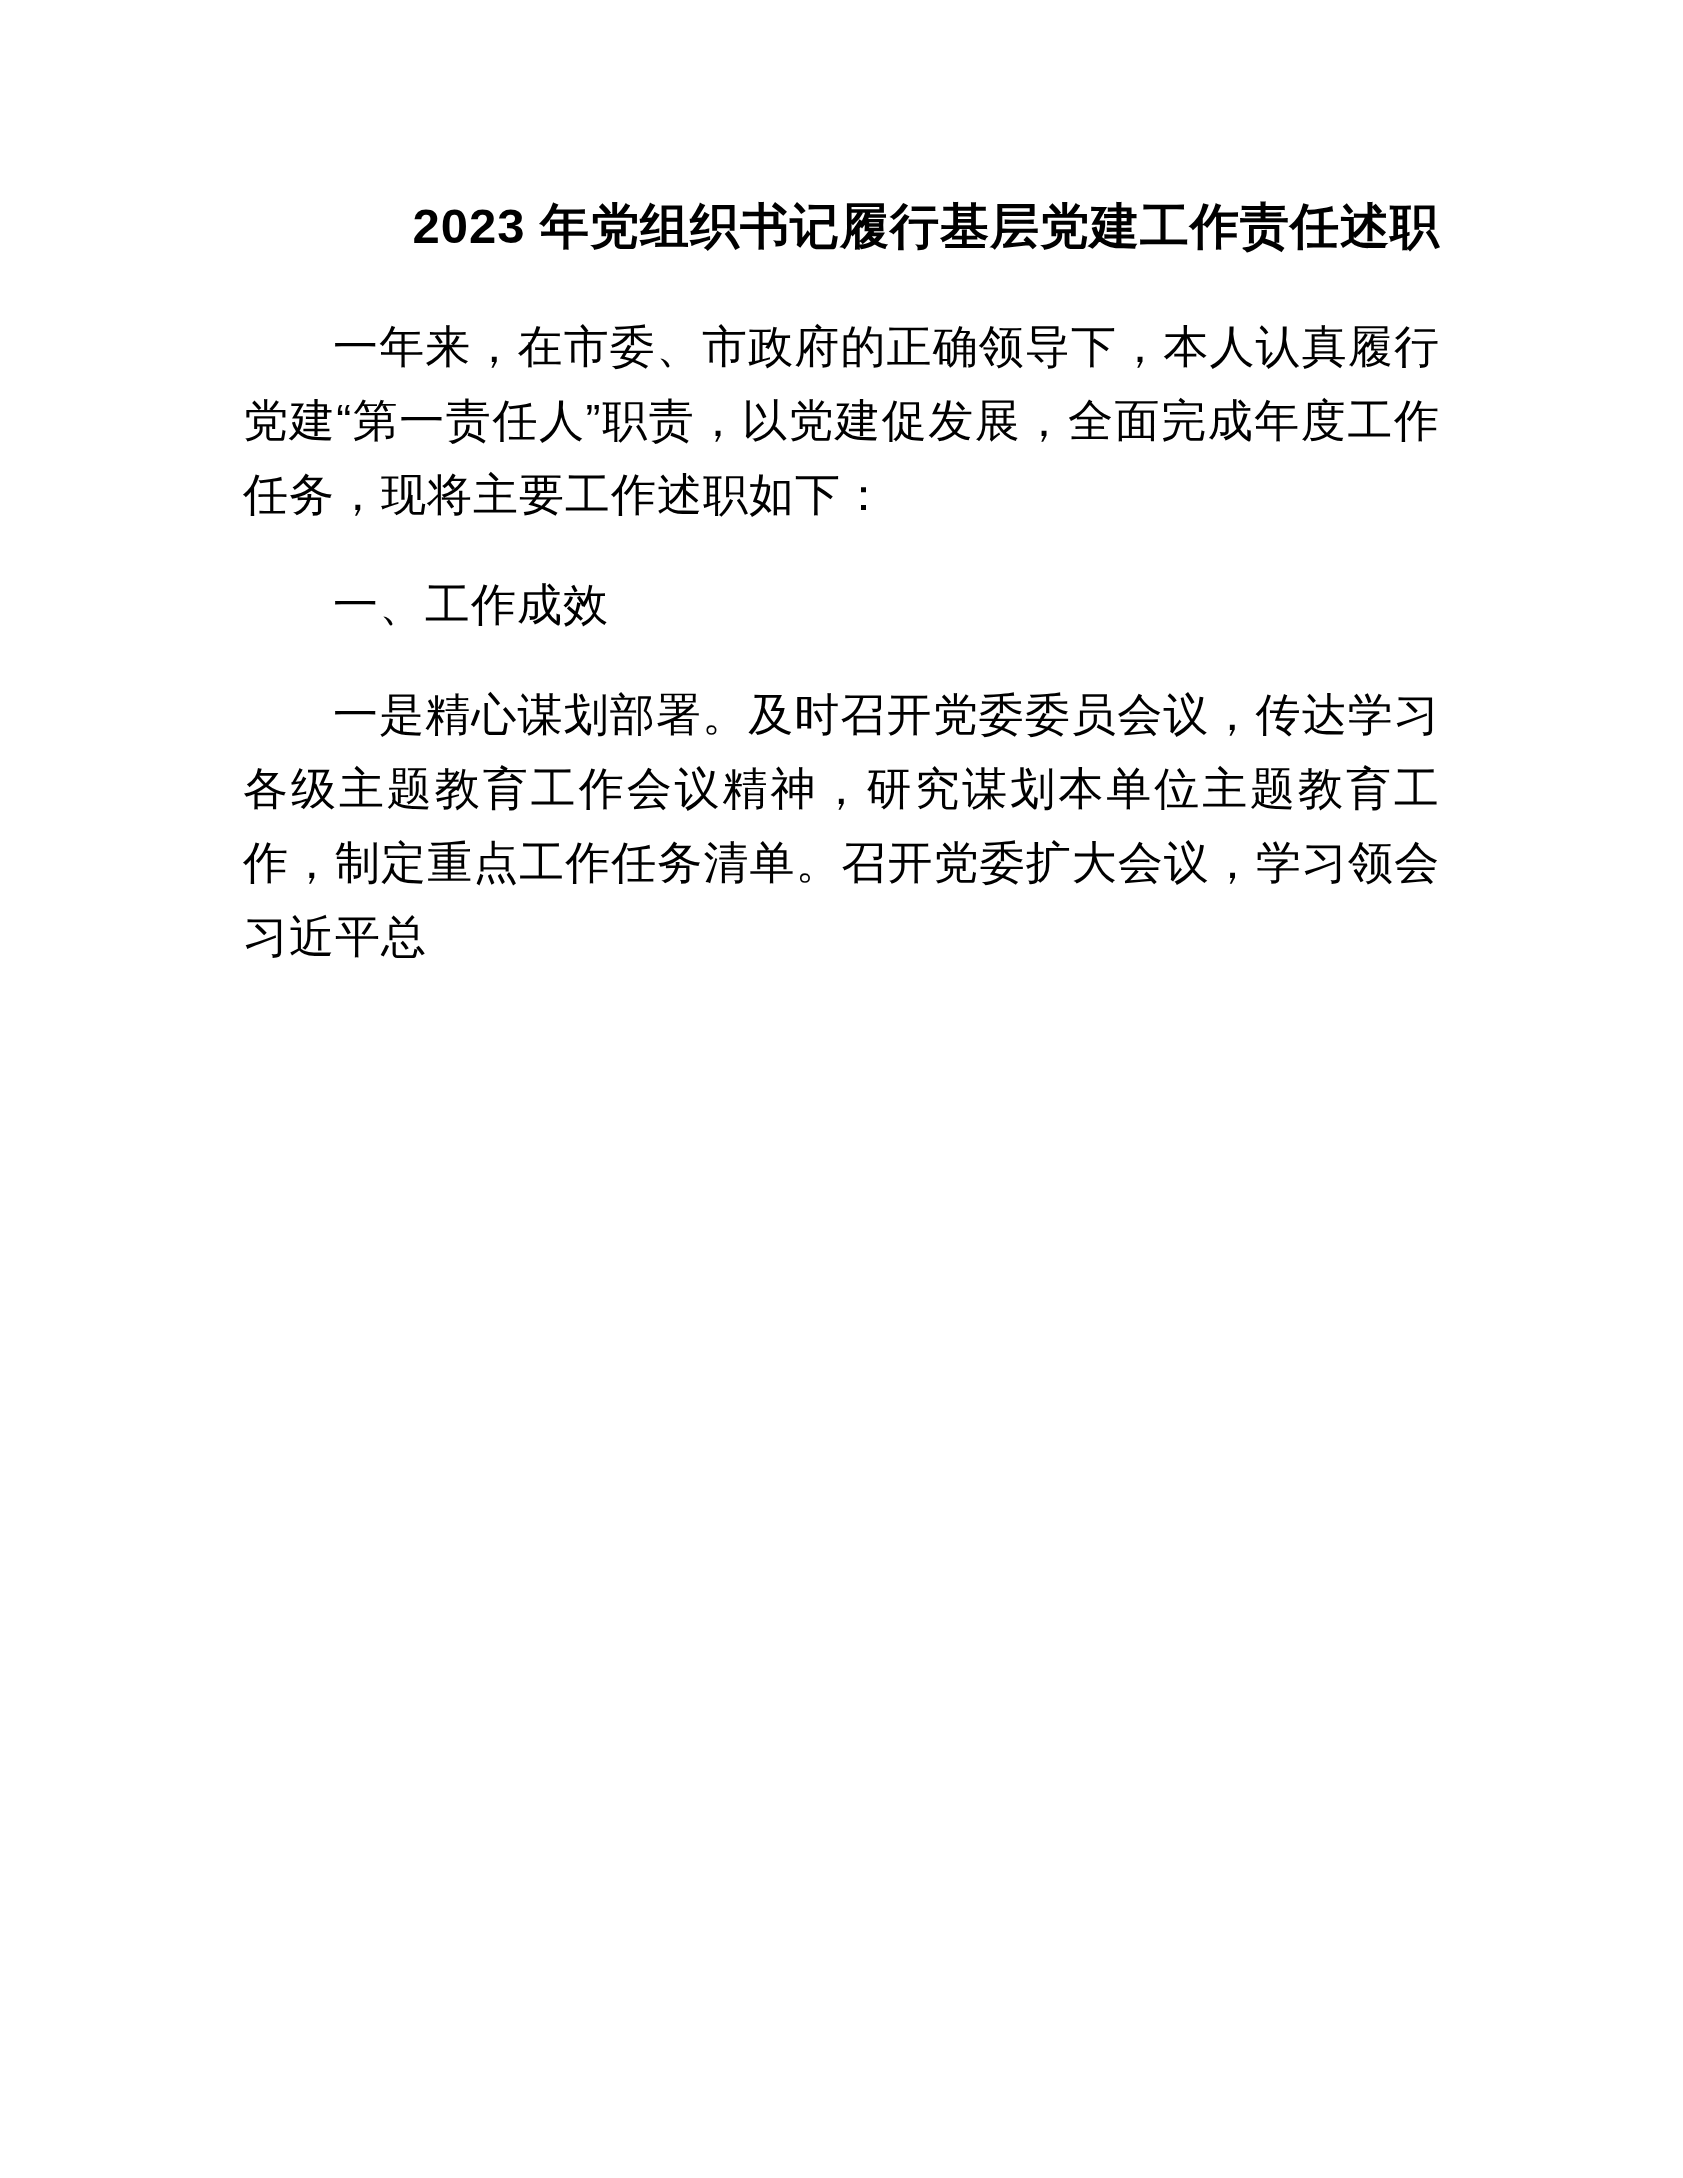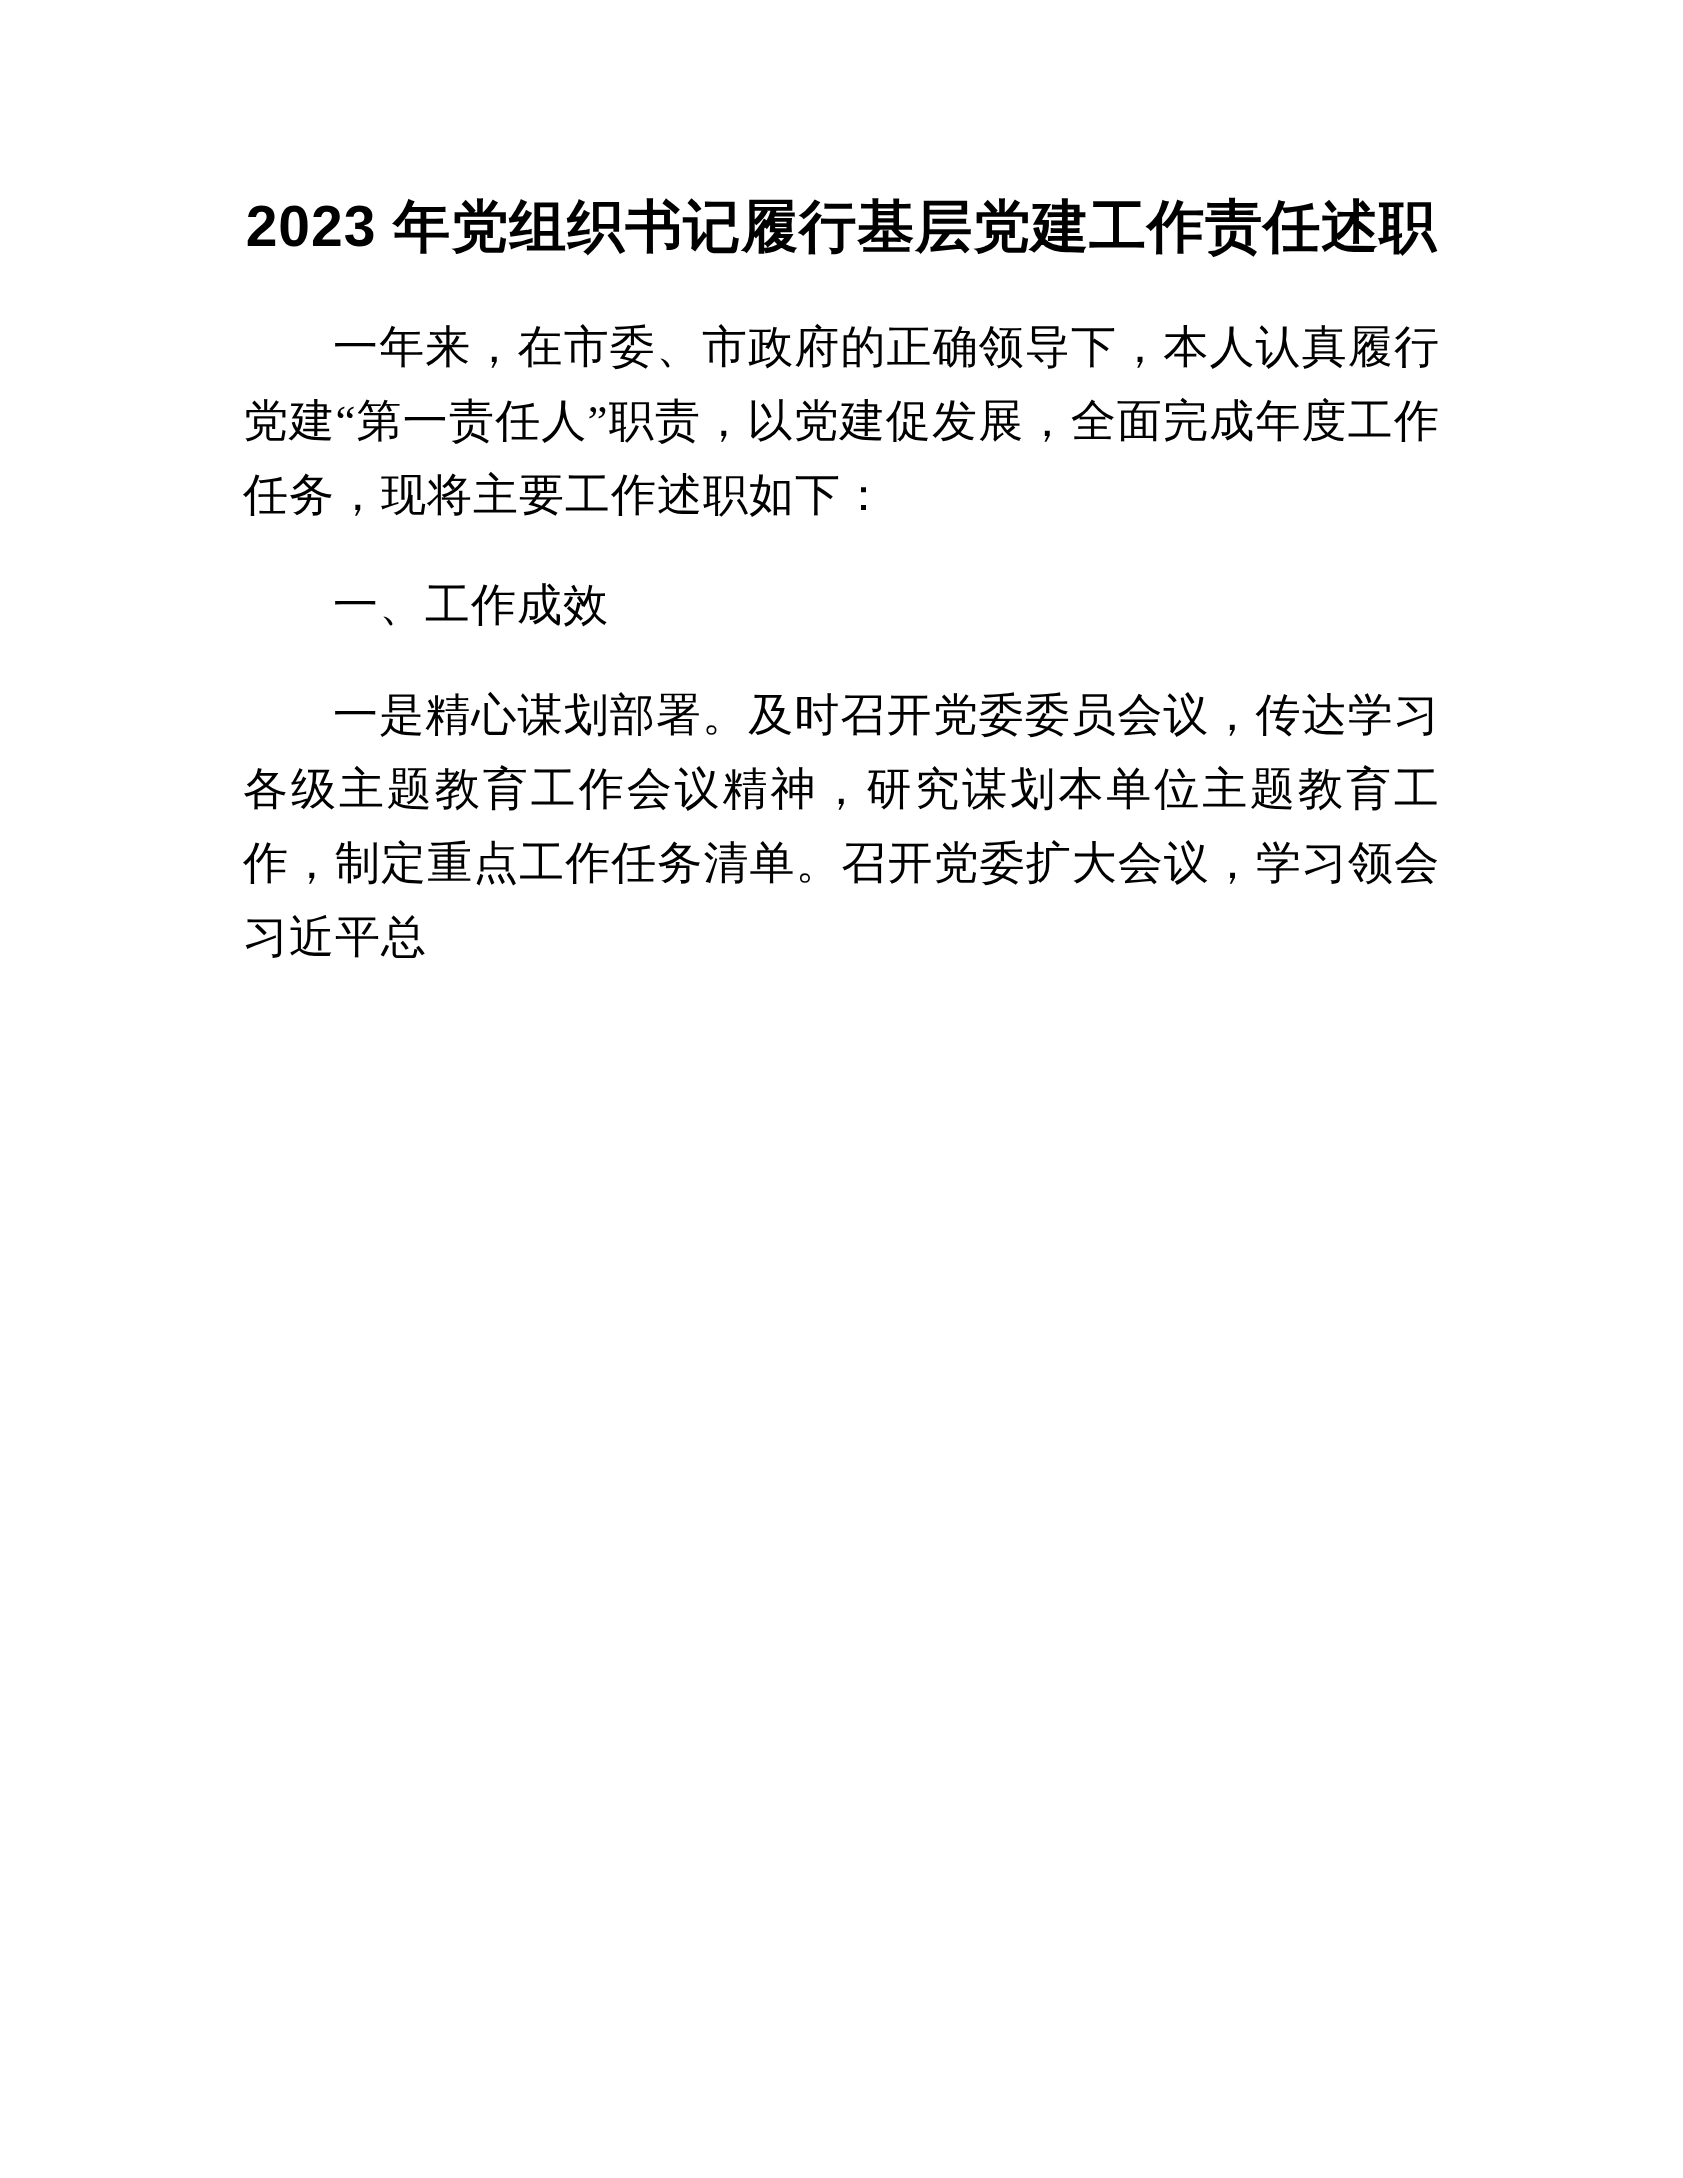--- a/index.html
+++ b/index.html
@@ -12,43 +12,42 @@
     position: relative;
   }
   .page {
     width: 1683px;
     height: 2178px;
     background: #ffffff;
     padding: 183px 243px 0 243px;
     overflow: hidden;
   }
   .title {
-    font-size: 57px;
+    font-size: 49px;
     font-weight: 700;
-    text-align: center;
+    text-align: right;
     line-height: 87px;
     letter-spacing: 1px;
     margin-bottom: 40px;
   }
   .title-line {
     display: block;
     white-space: nowrap;
   }
   .block {
     font-size: 45px;
     line-height: 74px;
     letter-spacing: 1px;
     text-indent: 2em;
     margin: 36px 0;
     color: #000000;
   }
   .paragraph {
     text-align: justify;
     text-justify: inter-ideograph;
-    font-family: Liberation Serif, serif;
   }
   .heading1 {
     font-weight: 400;
     text-align: left;
   }
   .heading2 {
     font-weight: 400;
     text-align: left;
   }
 </style>

